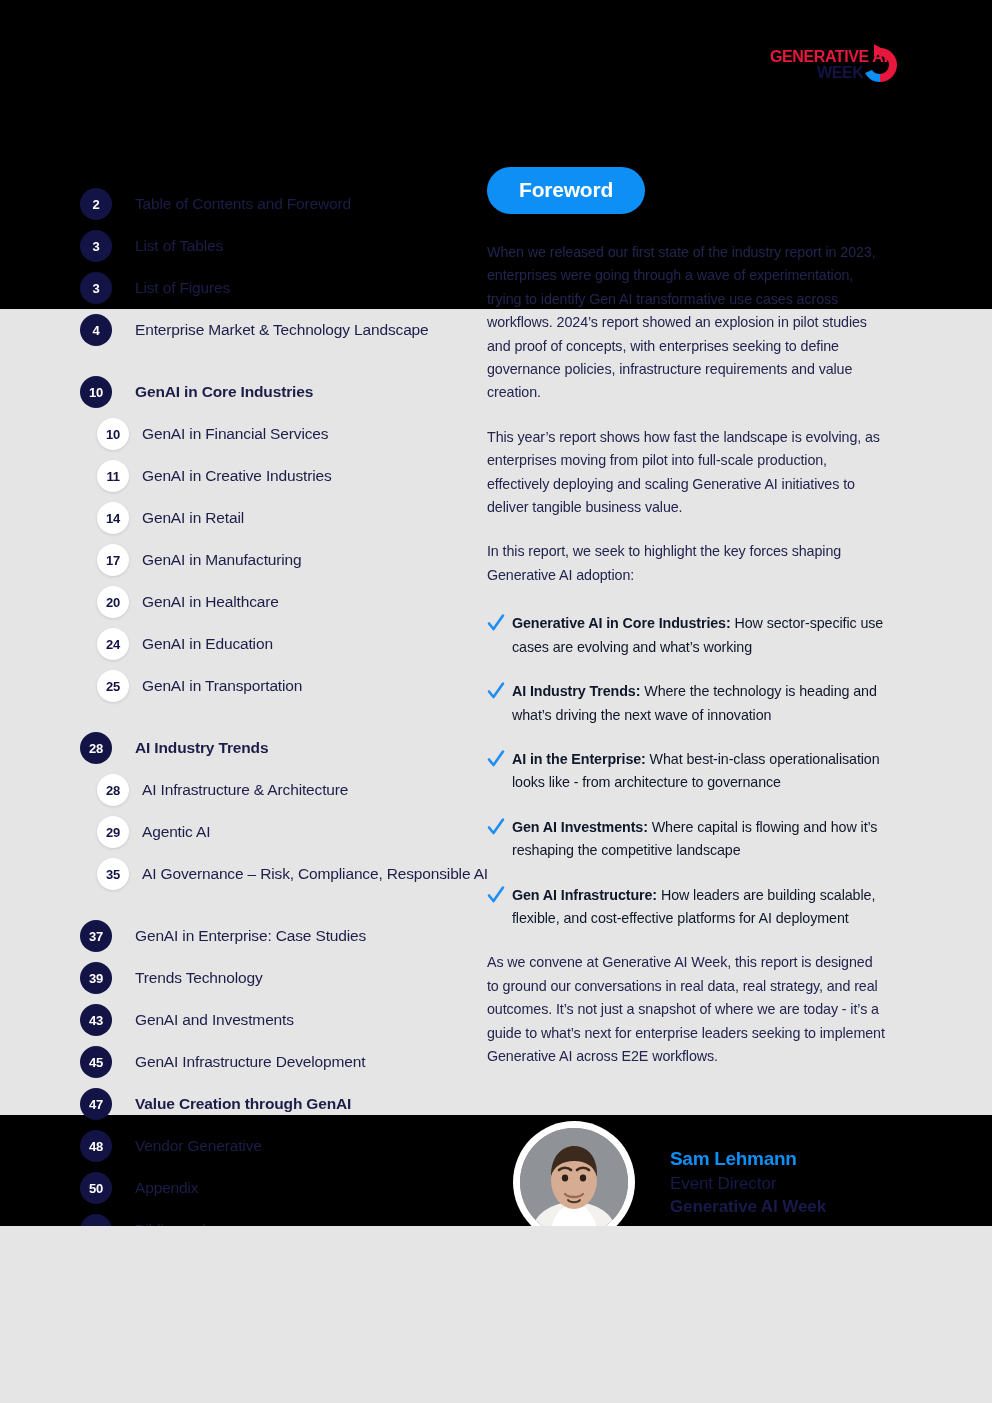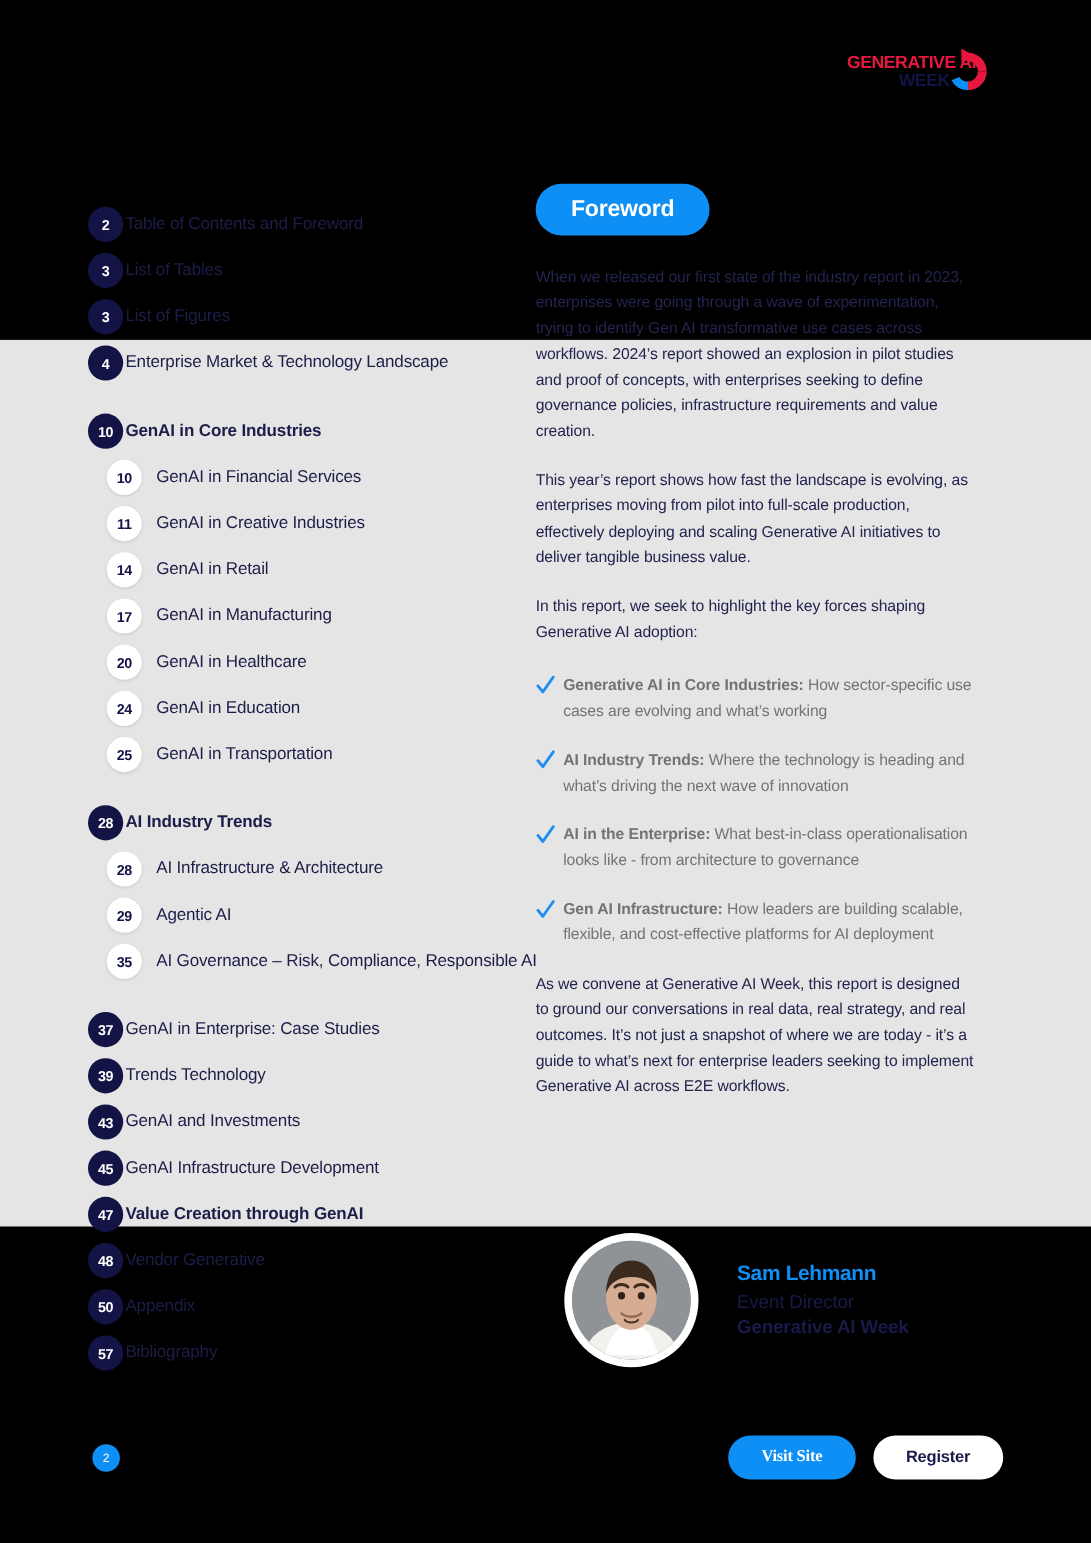--- a/index.html
+++ b/index.html
@@ -7,21 +7,21 @@
   html, body {
     width: 992px;
     height: 1403px;
     background: #e5e5e5;
     font-family: "Liberation Sans", sans-serif;
   }
 
   #page {
     position: relative;
     width: 992px;
-    height: 1403px;
+    height: 1226px;
     background: #e5e5e5;
     overflow: hidden;
   }
 
   
   .band {
     position: absolute;
     left: 0;
     width: 992px;
     background: #000000;
@@ -77,21 +77,21 @@
     justify-content: center;
     font-size: 13px;
     font-weight: bold;
     letter-spacing: -0.3px;
   }
   .lvl1 .toc-badge { background: #131445; color: #ffffff; }
   .lvl2 .toc-badge { background: #ffffff; color: #131445;
                      box-shadow: 0 1px 3px rgba(0,0,0,0.12); }
 
   .toc-label {
-    margin-left: 2px;
+    margin-left: 23px;
     font-size: 15.5px;
     color: #1d1d49;
     letter-spacing: -0.15px;
     white-space: nowrap;
   }
   .bold .toc-label { font-weight: bold; }
   .lvl2 { margin-left: 17px; }
   .lvl2 .toc-label { margin-left: 13px; }
   .gap-after  { margin-bottom: 20px; }
 
@@ -134,21 +134,21 @@
   .check {
     flex: 0 0 auto;
     width: 18px;
     height: 20px;
     margin-right: 7px;
     margin-top: 1px;
   }
   .bullet-text {
     font-size: 14.3px;
     line-height: 23.4px;
-    color: #737373;
+    color: #0f172a;
     letter-spacing: -0.1px;
   }
   .bullet-text b { font-weight: bold; }
 
   
   #author {
     position: absolute;
     left: 513px;
     top: 1121px;
     display: flex;
@@ -367,20 +367,26 @@
         <div class="bullet">
           <span class="check"><svg viewBox="0 0 18 20" width="18" height="20">
               <path d="M2 10.5 L6.5 16 L16 2.5" stroke="#1f8ef1" stroke-width="2.6" fill="none" stroke-linecap="round" stroke-linejoin="round"></path>
             </svg></span>
           <span class="bullet-text"><b>AI in the Enterprise:</b><span> What best-in-class operationalisation looks like - from architecture to governance</span></span>
         </div>
         <div class="bullet">
           <span class="check"><svg viewBox="0 0 18 20" width="18" height="20">
               <path d="M2 10.5 L6.5 16 L16 2.5" stroke="#1f8ef1" stroke-width="2.6" fill="none" stroke-linecap="round" stroke-linejoin="round"></path>
             </svg></span>
+          <span class="bullet-text"><b>Gen AI Investments:</b><span> Where capital is flowing and how it’s reshaping the competitive landscape</span></span>
+        </div>
+        <div class="bullet">
+          <span class="check"><svg viewBox="0 0 18 20" width="18" height="20">
+              <path d="M2 10.5 L6.5 16 L16 2.5" stroke="#1f8ef1" stroke-width="2.6" fill="none" stroke-linecap="round" stroke-linejoin="round"></path>
+            </svg></span>
           <span class="bullet-text"><b>Gen AI Infrastructure:</b><span> How leaders are building scalable, flexible, and cost-effective platforms for AI deployment</span></span>
         </div>
       </div>
     <p class="para">As we convene at Generative AI Week, this report is designed to ground our conversations in real data, real strategy, and real outcomes. It’s not just a snapshot of where we are today - it’s a guide to what’s next for enterprise leaders seeking to implement Generative AI across E2E workflows.</p>
   </div>
 
   <div id="author">
     <div id="avatar">
       <div id="avatar-inner">
         <svg viewBox="0 0 108 108" width="108" height="108">

